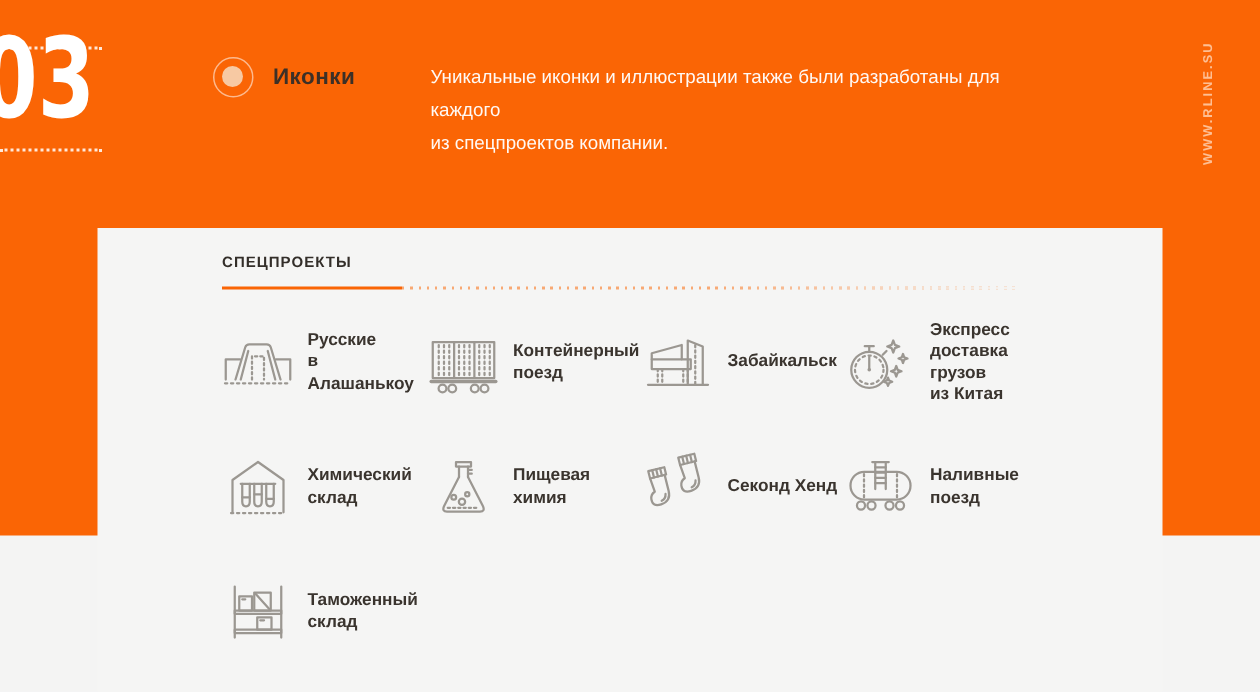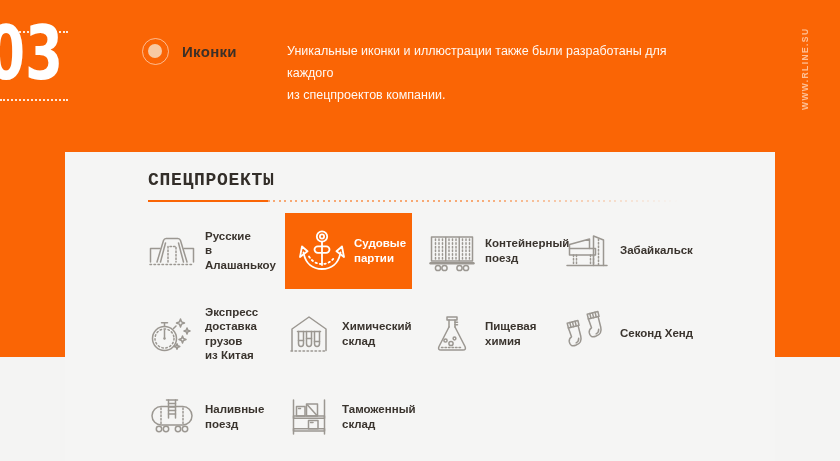--- a/index.html
+++ b/index.html
@@ -36,21 +36,21 @@
   }
   .site-url {
     position:absolute; left:767px; top:63px; width:80px; height:14px;
     transform:rotate(-90deg);
     font-size:8.5px; letter-spacing:1.4px; color:rgba(255,230,210,0.7);
     text-align:center; font-weight:700;
   }
 
   
   .card { position:absolute; left:65px; top:152px; width:710px; height:309px; background:#F5F5F4; }
-  .card-heading { margin:18px 12px 0 83px; font-size:18px; font-weight:700; color:#332E29; letter-spacing:0.7px;font-family:Liberation Mono, monospace; }
+  .card-heading { margin:18px 12px 0 83px; font-size:10px; font-weight:700; color:#332E29; letter-spacing:0.7px; }
   .heading-rule { margin:10px 0 0 83px; width:532px; height:2px; position:relative; }
   .rule-solid { position:absolute; left:0; top:0; width:120px; height:2px; background:#FA6505; }
   .rule-dotted {
     position:absolute; left:120px; top:0; right:0; height:2px;
     background:repeating-linear-gradient(90deg, rgba(250,106,10,0.55) 0 1.6px, transparent 1.6px 5.5px);
   }
   .rule-dotted::after {
     content:""; position:absolute; inset:0;
     background:linear-gradient(90deg, rgba(245,245,244,0) 0%, rgba(245,245,244,0) 50%, #F5F5F4 100%);
   }
@@ -99,34 +99,20 @@
         <path d="M9,35 L15.5,13.5 Q16.2,11.5 18.2,11.5 H29.8 Q31.8,11.5 32.5,13.5 L39,35"></path>
         <path d="M12.5,35 L17.5,16"></path>
           <path d="M35.5,35 L30.5,16"></path>
         <path d="M20,35 V19.5 H28 V35" stroke-dasharray="1.5,2"></path>
         <path d="M2,37.5 H46" stroke-dasharray="1.5,2.5"></path>
       </svg>
       <div class="label">Русские
 в Алашанькоу</div>
     </div>
 
-    <div class="cell tile">
-      <svg width="48" height="48" viewBox="0 0 48 48" fill="none" stroke="#FFFFFF" stroke-width="1.8" stroke-linecap="round" stroke-linejoin="round">
-        <circle cx="24" cy="9.5" r="5.2"></circle>
-          <circle cx="24" cy="9.5" r="2.1"></circle>
-        <path d="M24,14.7 V38"></path>
-        <rect x="16.5" y="19.3" width="15" height="6.6" rx="3.3"></rect>
-        <path d="M5.5,25.5 C7.5,37 15,42 24,42 C33,42 40.5,37 42.5,25.5"></path>
-        <path d="M2,30 L4,19.5 L9.5,24.3 Z"></path>
-        <path d="M46,30 L44,19.5 L38.5,24.3 Z"></path>
-        <path d="M11,29.5 C14.5,35 19,37 24,37 C29,37 33.5,35 37,29.5" stroke-dasharray="1.5,3"></path>
-      </svg>
-      <div class="label">Судовые
-партии</div>
-    </div>
 
     <div class="cell">
       <svg width="48" height="48" viewBox="0 0 48 48" fill="none" stroke="#9B9791" stroke-width="1.5" stroke-linecap="round" stroke-linejoin="round">
         <rect x="3.5" y="10" width="41" height="24"></rect>
         <g stroke-dasharray="1.5,2.2">
           <path d="M7.5,12 V32"></path>
             <path d="M11,12 V32"></path>
             <path d="M14.5,12 V32"></path>
           <path d="M21,12 V32"></path>
             <path d="M24.5,12 V32"></path>

